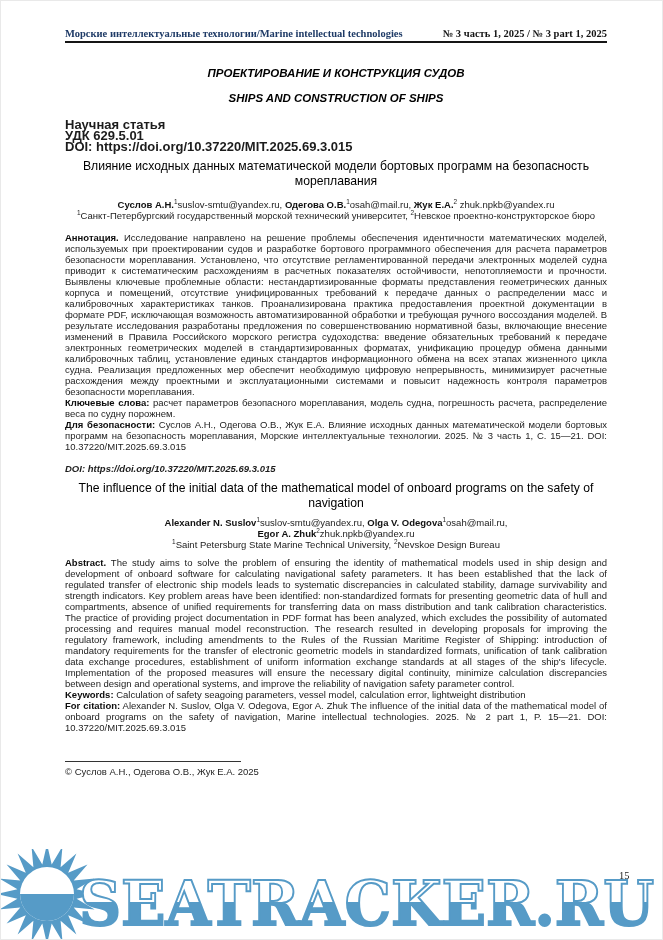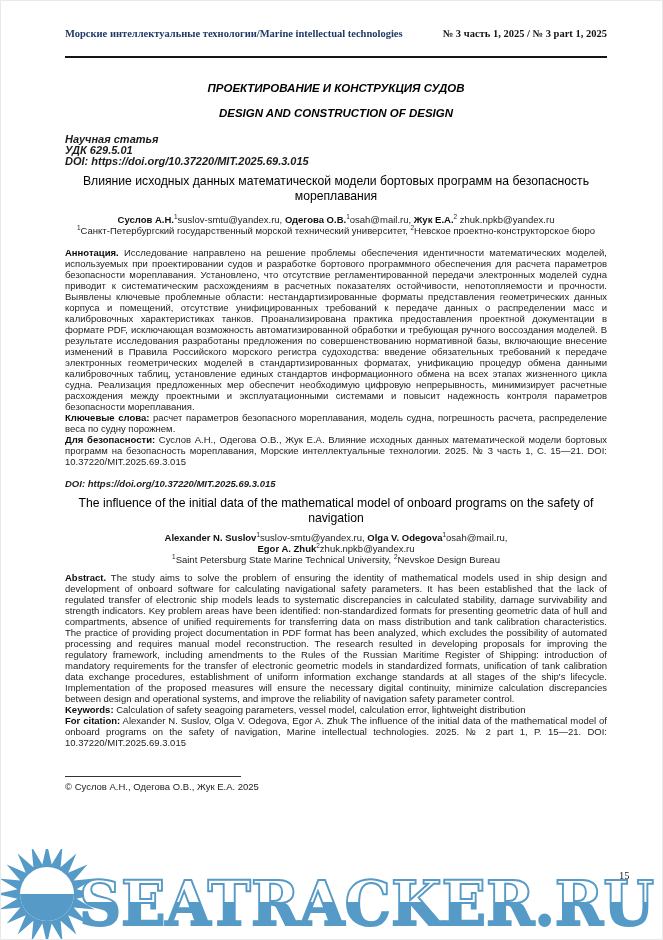--- a/index.html
+++ b/index.html
@@ -6,29 +6,29 @@
   .page{
     position:relative;width:663px;height:940px;background:#ffffff;
     overflow:hidden;font-family:"Liberation Sans",sans-serif;color:#262626;
     border:1px solid #e9e9e9;box-sizing:border-box;
   }
   .content{position:relative;z-index:2;margin:0 55px 0 64px;padding-top:27px;}
   
   .hdr{
     display:flex;justify-content:space-between;align-items:flex-end;
     font-family:"Liberation Serif",serif;font-weight:bold;font-size:10.5px;
-    border-bottom:2px solid #151515;padding-bottom:17px;
+    border-bottom:2px solid #151515;padding-bottom:2px;
   }
   .hdr .journal{color:#1e3a66;}
   .hdr .issue{color:#141414;white-space:nowrap;padding-left:12px;}
   
   .section-h{margin-top:24px;text-align:center;font-weight:bold;font-style:italic;font-size:11.5px;color:#000;}
   .section-h.en{margin-top:13px;}
   
-  .meta{margin-top:15px;font-weight:bold;font-style:italic;font-size:11px;line-height:11px;color:#1c1c1c;}
+  .meta{margin-top:15px;font-weight:bold;font-size:13px;line-height:11px;color:#1c1c1c;}
   .meta div{margin:0;}
   
   .title{margin-top:7px;text-align:center;font-weight:normal;font-size:12.2px;line-height:15px;color:#000;}
   
   .authors{margin-top:10px;text-align:center;font-size:9.5px;line-height:11px;color:#1c1c1c;}
   .authors b{color:#111;}
   sup{vertical-align:super;font-size:0.68em;line-height:0;}
   
   .para{margin:0;font-size:9.5px;line-height:11px;text-align:justify;color:#1c1c1c;}
   .para b{color:#0d0d0d;}
@@ -72,21 +72,21 @@
   <div class="page-number">15</div>
 
   <div class="content">
 
     <div class="hdr">
       <span class="journal">Морские интеллектуальные технологии/Marine intellectual technologies</span>
       <span class="issue">№ 3 часть 1, 2025 / № 3 part 1, 2025</span>
     </div>
 
     <div class="section-h">ПРОЕКТИРОВАНИЕ И КОНСТРУКЦИЯ СУДОВ</div>
-    <div class="section-h en">DESIGN AND CONSTRUCTION OF DESIGN</div>
+    <div class="section-h en">SHIPS AND CONSTRUCTION OF SHIPS</div>
 
     <div class="meta">
       <div>Научная статья</div>
       <div>УДК 629.5.01</div>
       <div>DOI: https://doi.org/10.37220/MIT.2025.69.3.015</div>
     </div>
 
     <div class="title">Влияние исходных данных математической модели бортовых программ на безопасность мореплавания</div>
 
     <div class="authors">

